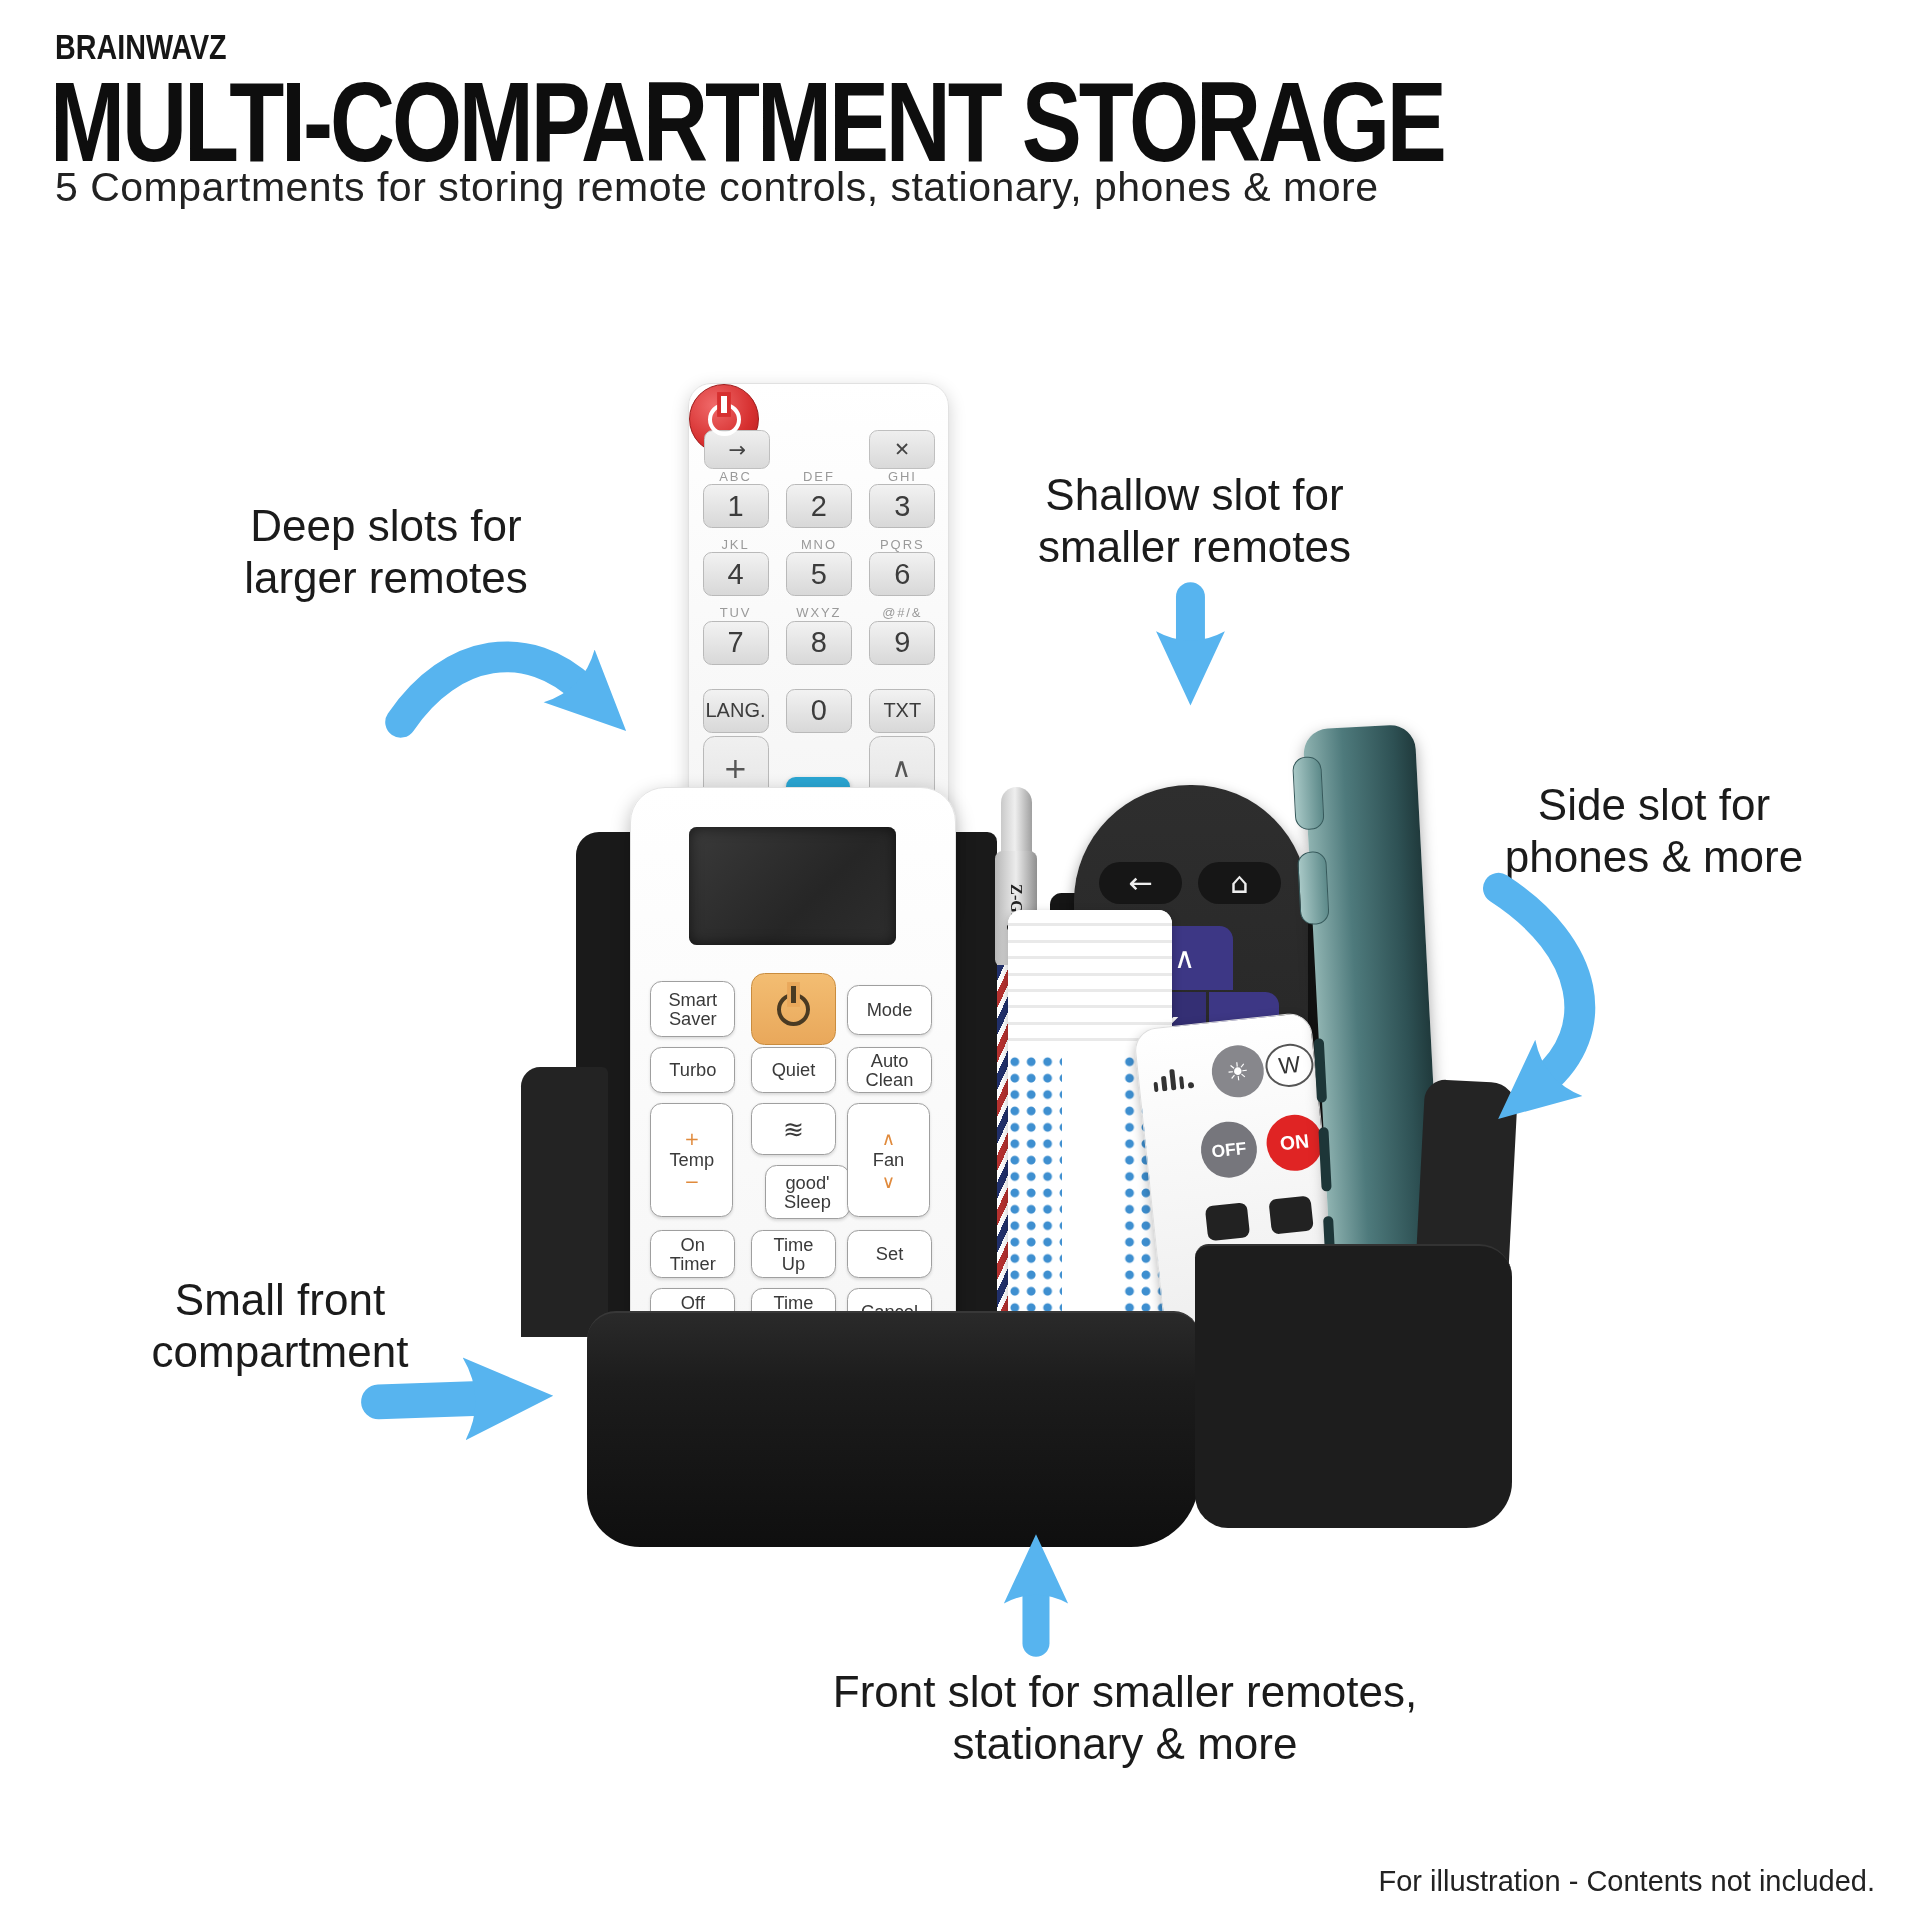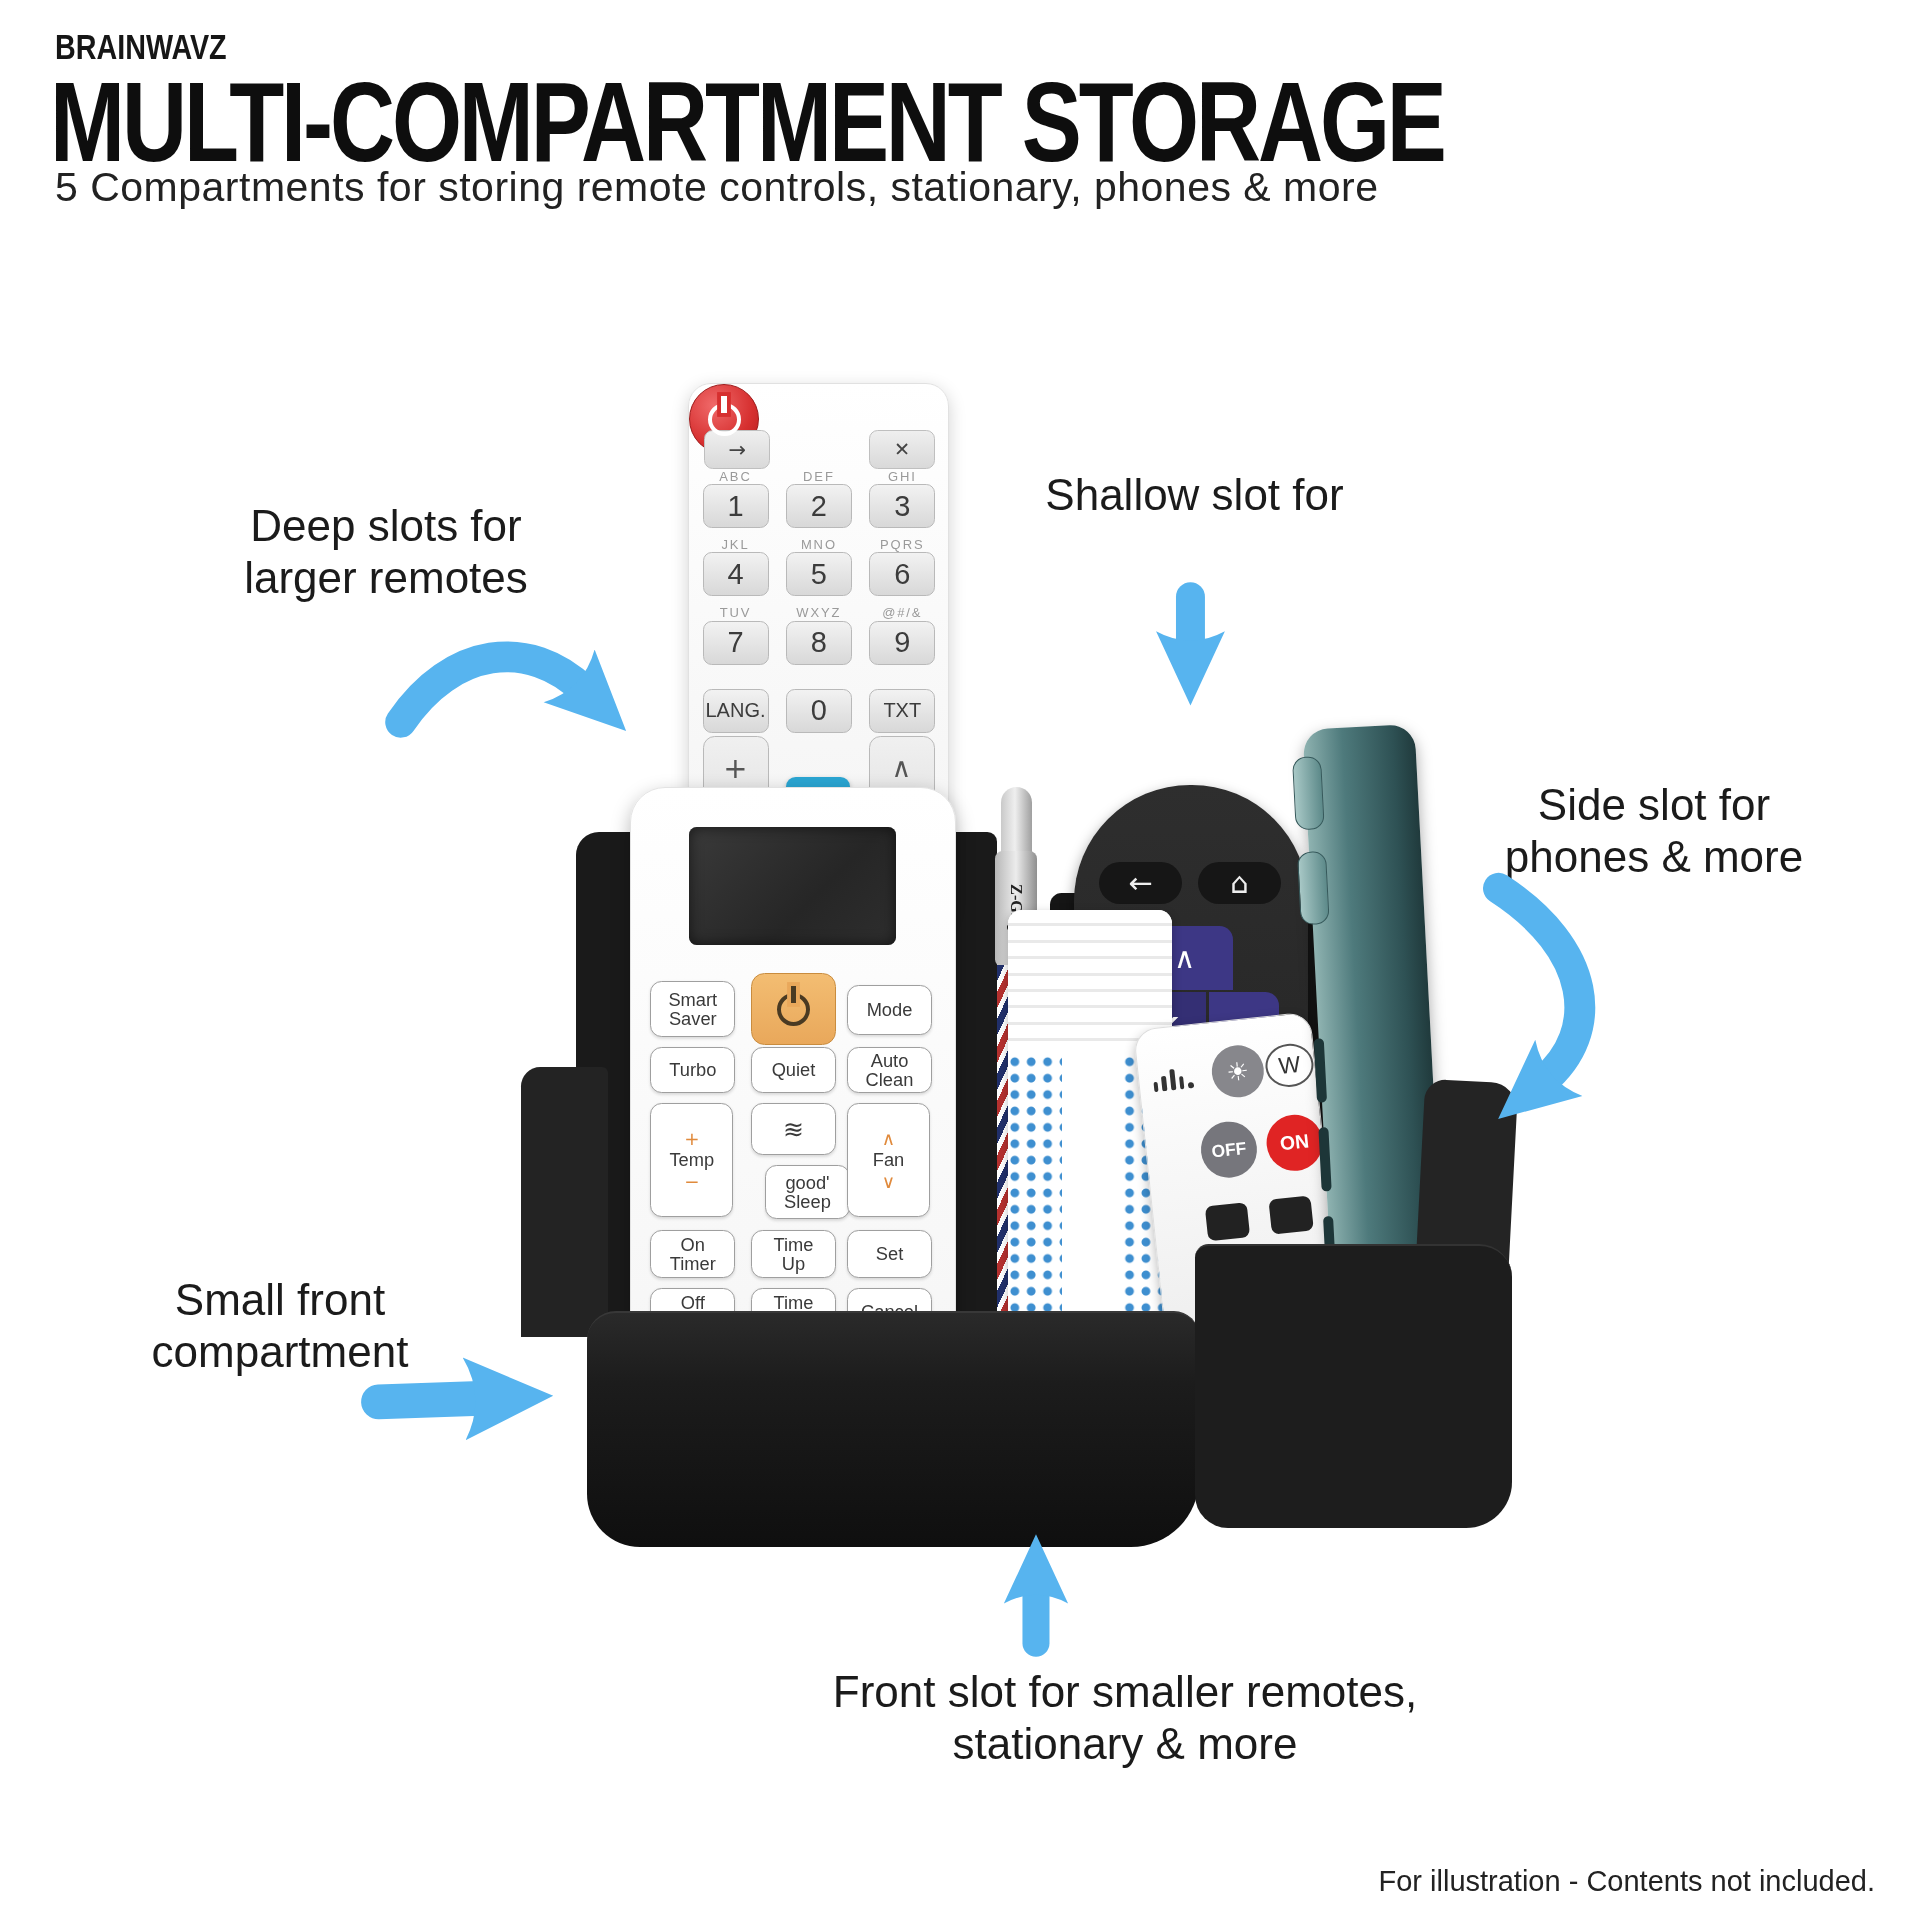--- a/index.html
+++ b/index.html
@@ -303,20 +303,21 @@
   <div class="abs front-slab"></div>
   <div class="abs right-wall"></div>
   <div class="abs right-comp"></div>
 
   <div class="abs ann ann-deep">
     <div>Deep slots for</div>
     <div>larger remotes</div>
   </div>
   <div class="abs ann ann-shallow">
     <div>Shallow slot for</div>
+    <div>smaller remotes</div>
   </div>
   <div class="abs ann ann-side">
     <div>Side slot for</div>
     <div>phones &amp; more</div>
   </div>
   <div class="abs ann ann-smallfront">
     <div>Small front</div>
     <div>compartment</div>
   </div>
   <div class="abs ann ann-frontslot">

